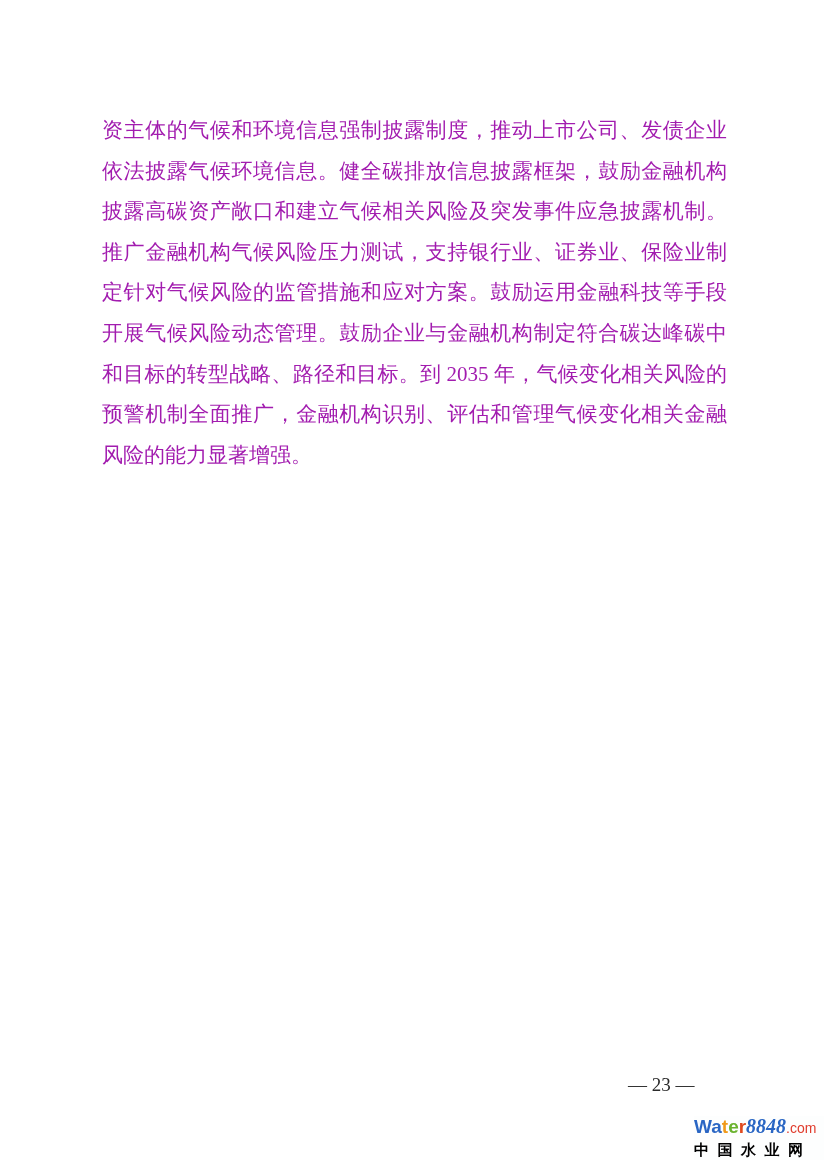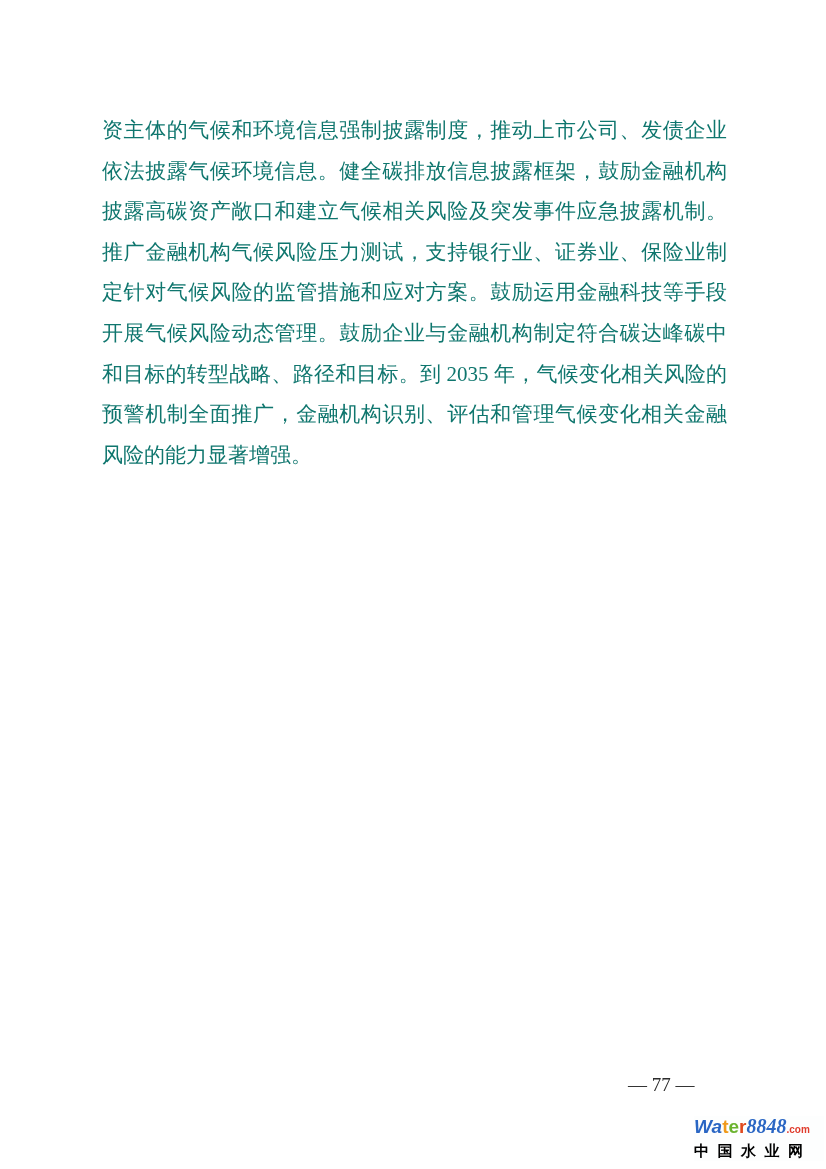--- a/index.html
+++ b/index.html
@@ -16,21 +16,21 @@
     overflow: hidden;
   }
   .content {
     position: absolute;
     left: 102px;
     top: 110px;
     width: 625px;
     font-family: "Liberation Serif", "DejaVu Serif", serif;
     font-size: 21px;
     line-height: 40.6px;
-    color: #0f766e;
+    color: #a21caf;
     text-align: justify;
     text-justify: inter-character;
   }
   .content p {
     margin: 0;
     padding: 0;
   }
   .content p.indent {
     text-indent: 2em;
   }
@@ -56,35 +56,35 @@
     width: 130px;
     background: #fdfefe;
   }
   .wm-line1 {
     font-family: "Liberation Sans", "DejaVu Sans", sans-serif;
     font-weight: bold;
     font-size: 19px;
     line-height: 21px;
     white-space: nowrap;
   }
-  .wm-blue   { color: #2a66c4; font-style: italic; }
+  .wm-blue   { color: #2a66c4; }
   .wm-orange { color: #f09a1a; }
   .wm-green  { color: #6ab32e; }
   .wm-red    { color: #e04a1f; }
   .wm-num {
     color: #2a66c4;
     font-style: italic;
     font-family: "Liberation Serif", "DejaVu Serif", serif;
     font-size: 20px;
     font-weight: bold;
   }
   .wm-com {
     color: #e03c2d;
-    font-size: 10px;
-    font-weight: bold;
+    font-size: 14px;
+    font-weight: normal;
     vertical-align: baseline;
   }
   .wm-line2 {
     margin-top: 2px;
     font-family: "Liberation Sans", "DejaVu Sans", sans-serif;
     font-weight: bold;
     font-size: 15px;
     color: #000000;
     letter-spacing: 8.5px;
     white-space: nowrap;
@@ -94,21 +94,21 @@
 <body>
 
 <div class="page">
 
   <main class="content">
     <p><span class="lead"></span><span>资主体的气候和环境信息强制披露制度，推动上市公司、发债企业依法披露气候环境信息。健全碳排放信息披露框架，鼓励金融机构披露高碳资产敞口和建立气候相关风险及突发事件应急披露机制。推广金融机构气候风险压力测试，支持银行业、证券业、保险业制定针对气候风险的监管措施和应对方案。鼓励运用金融科技等手段开展气候风险动态管理。鼓励企业与金融机构制定符合碳达峰碳中和目标的转型战略、路径和目标。到 2035 年，气候变化相关风险的预警机制全面推广，金融机构识别、评估和管理气候变化相关金融风险的能力显著增强。</span></p>
 
 
   </main>
 
-  <div class="page-num">— 77 —</div>
+  <div class="page-num">— 23 —</div>
 
   <div class="watermark">
     <div class="wm-line1">
       <span class="wm-blue">Wa</span><span class="wm-orange">t</span><span class="wm-green">e</span><span class="wm-red">r</span><span class="wm-num">8848</span><span class="wm-com">.com</span>
     </div>
     <div class="wm-line2">中国水业网</div>
   </div>
 
 </div>
 

